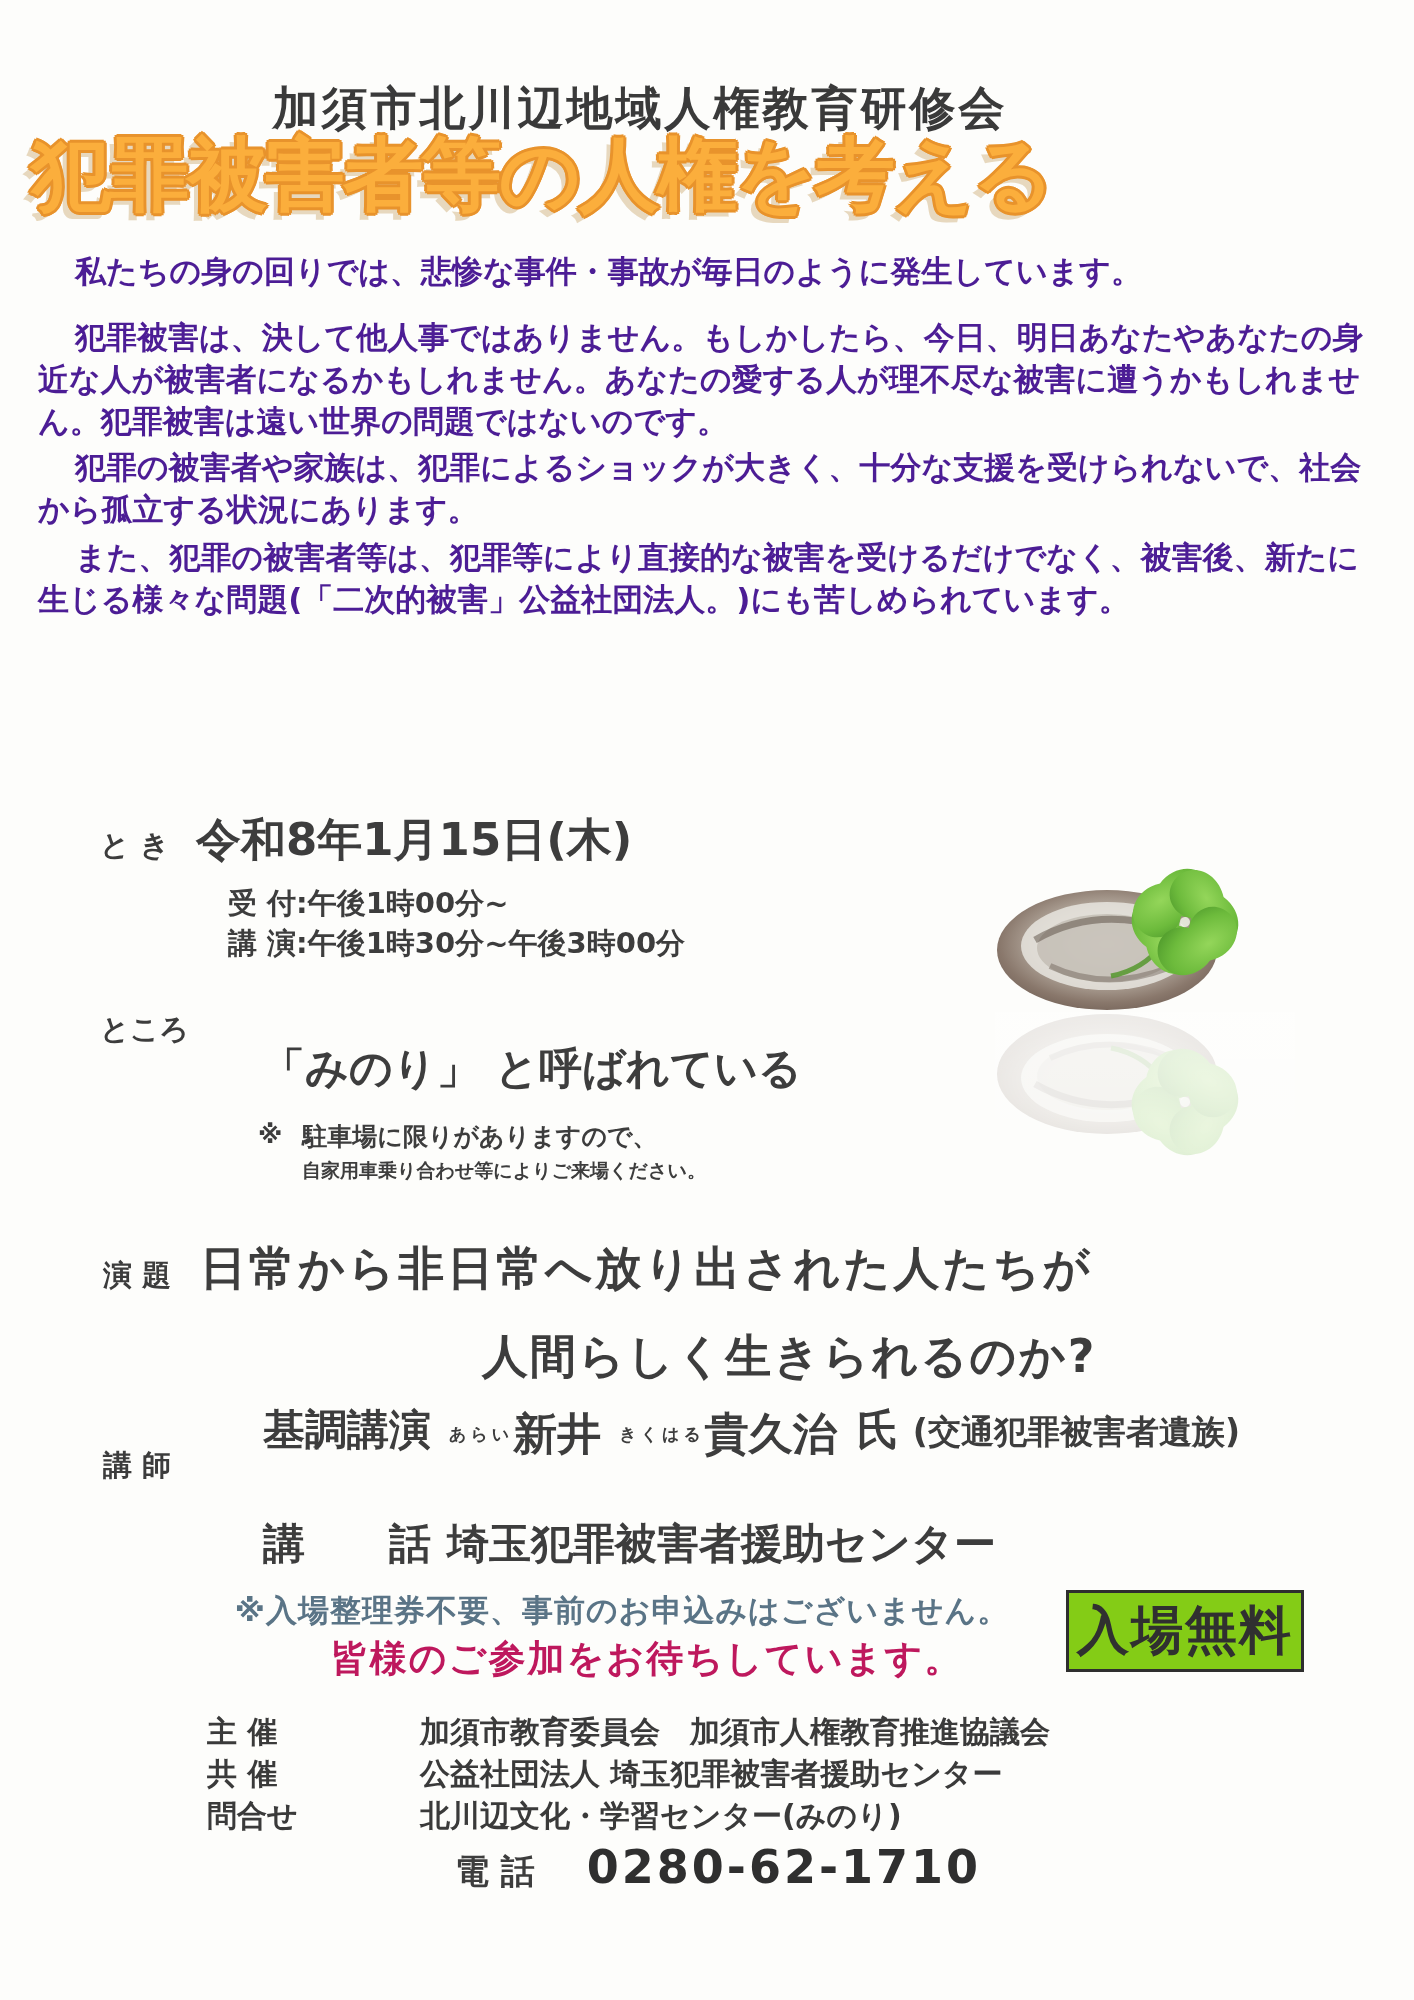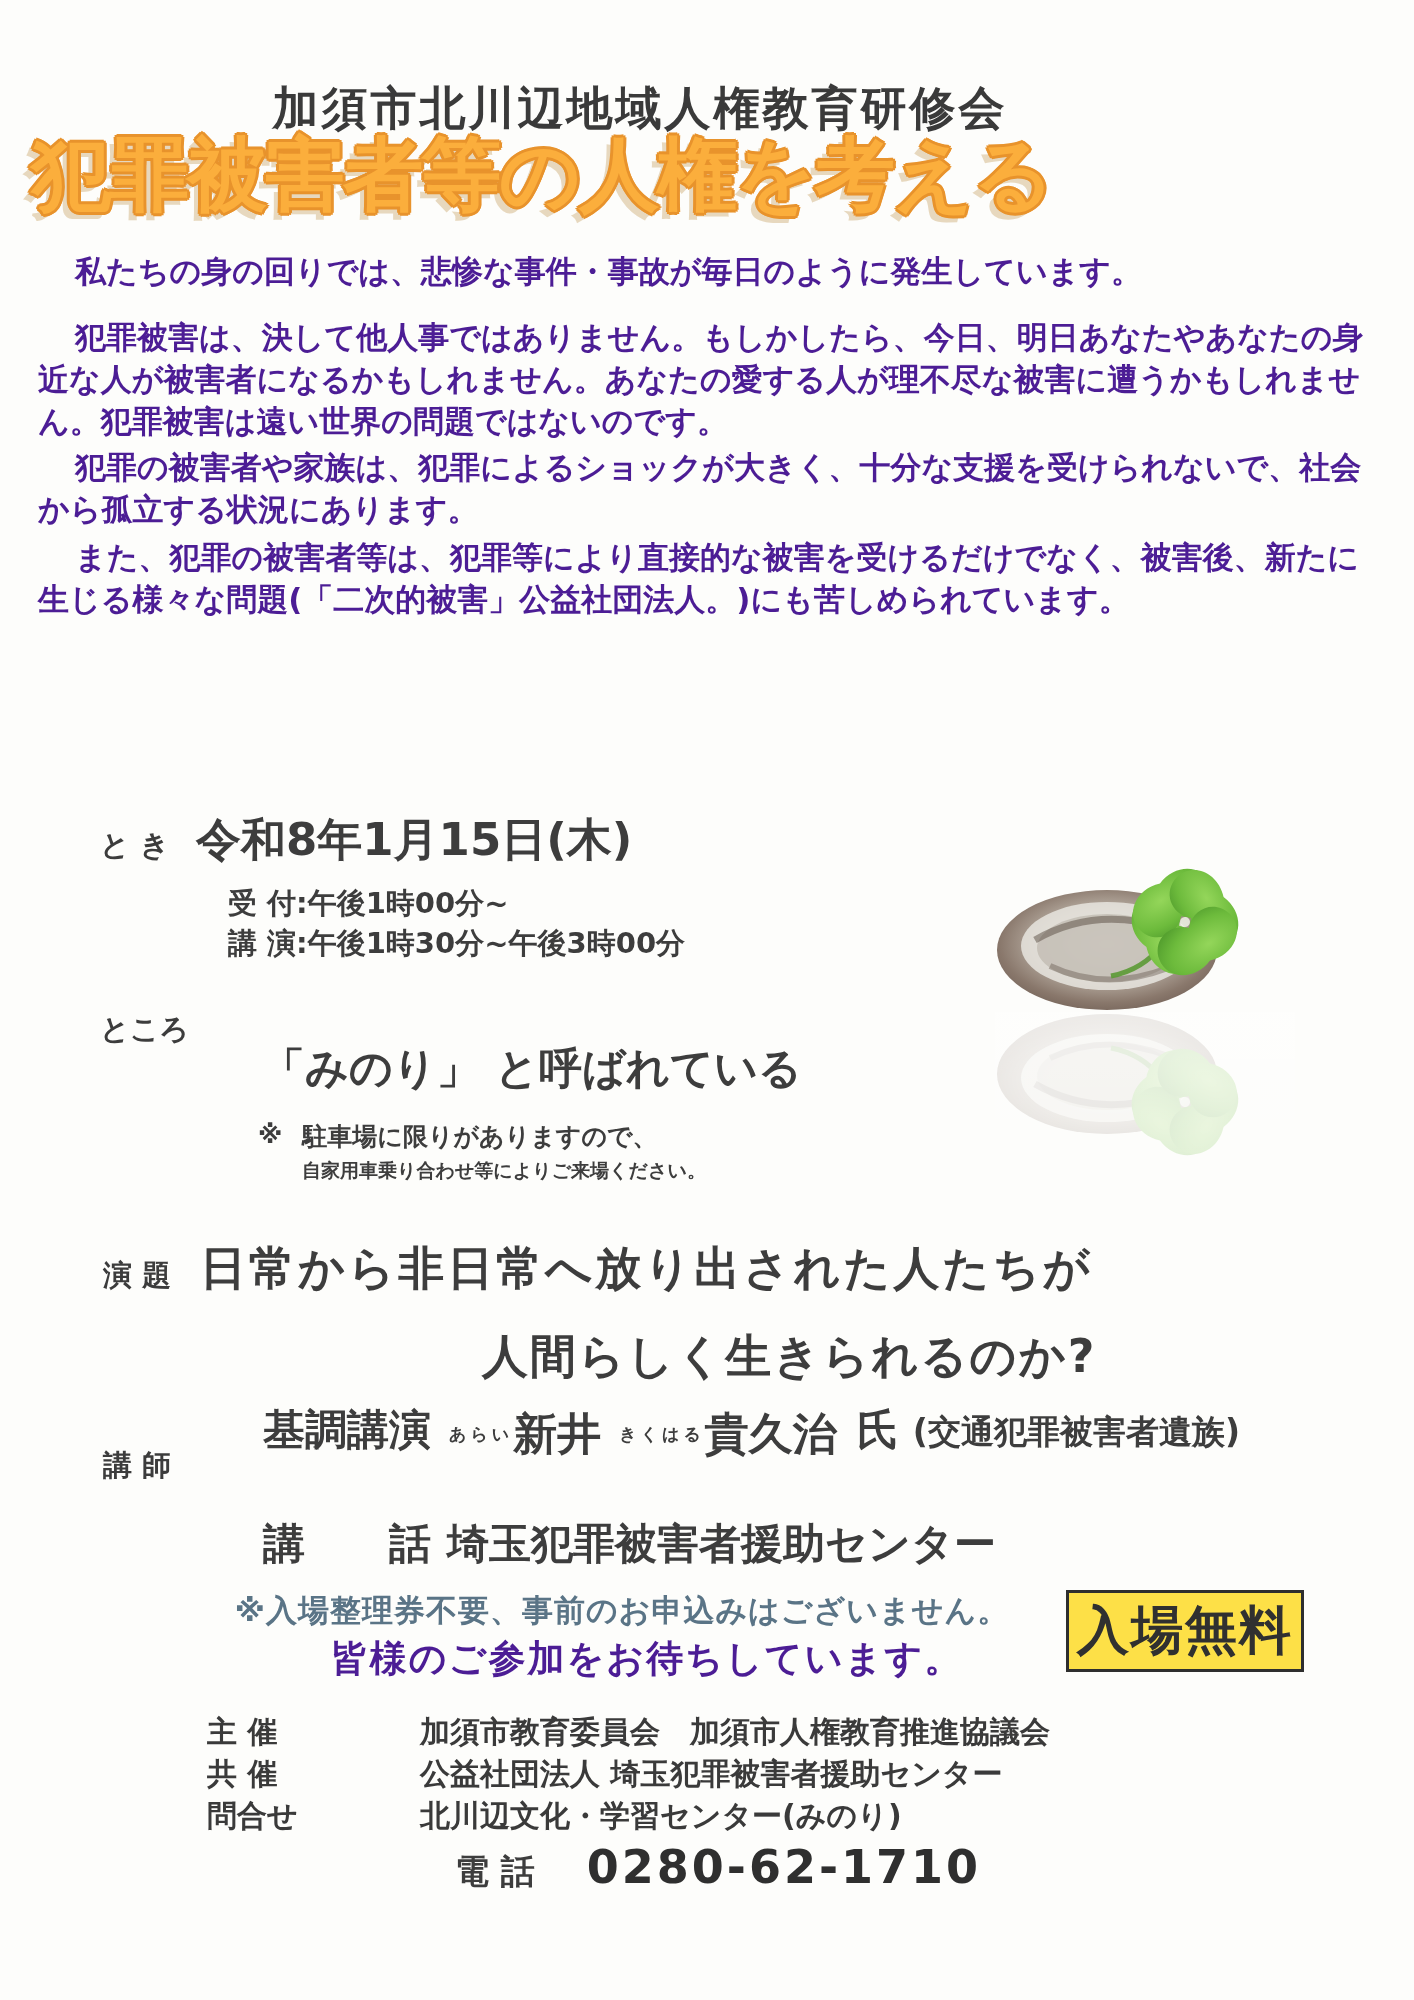--- a/index.html
+++ b/index.html
@@ -50,23 +50,23 @@
   .rb { font-size:44px; line-height:48px; }
   .honorific { font-size:42px; margin-left:20px; }
   .speaker-note { font-size:33px; margin-left:14px; padding-bottom:3px; }
   .talk-line { left:263px; top:1516px; display:flex; align-items:flex-end; font-size:42px; }
   .talk-org { margin-left:16px; }
 
   
   .notice1 { top:1590px; left:0; right:170px; text-align:center;
     font-size:31px; color:#5a7486; letter-spacing:1px; }
   .notice2 { top:1634px; left:0; right:120px; text-align:center;
-    font-size:37px; color:#4c1d95; letter-spacing:2px; }
+    font-size:37px; color:#be185d; letter-spacing:2px; }
   .free-box { left:1066px; top:1590px; width:232px; height:76px;
-    border:3px solid #2e2e2e; background:#fde047; color:#303030;
+    border:3px solid #2e2e2e; background:#84cc16; color:#303030;
     display:flex; align-items:center; justify-content:center;
     font-size:52px; letter-spacing:2px; }
 
   
   .f-row { left:207px; display:flex; font-size:30px; color:#3a3a3a;gap:20px; }
   .f-row1 { top:1712px; } .f-row2 { top:1754px; } .f-row3 { top:1796px; }
   .f-label { width:193px; }
   .phone-row { left:455px; top:1840px; display:flex; align-items:baseline; }
   .phone-label { font-size:34px; }
   .phone-number { font-size:46px; margin-left:52px; letter-spacing:3px; color:#2f2f2f; }

